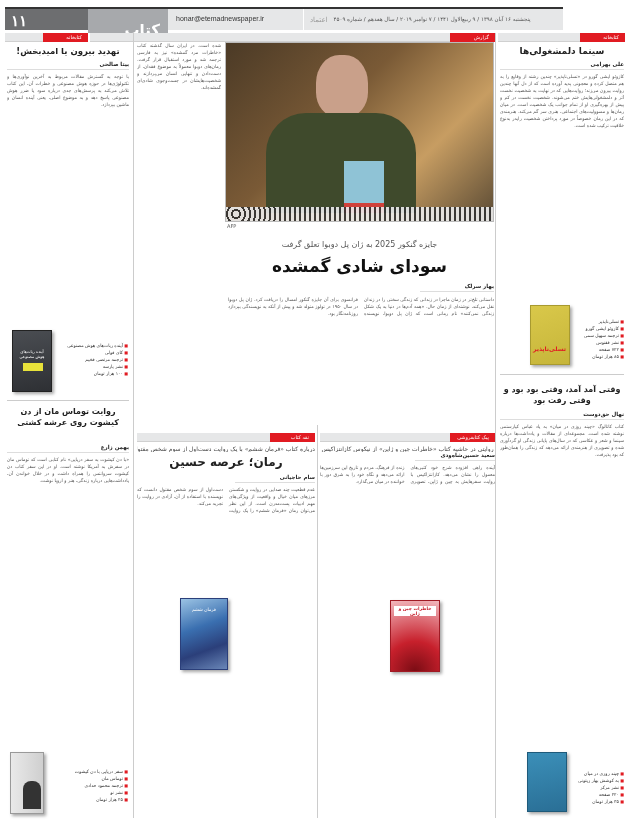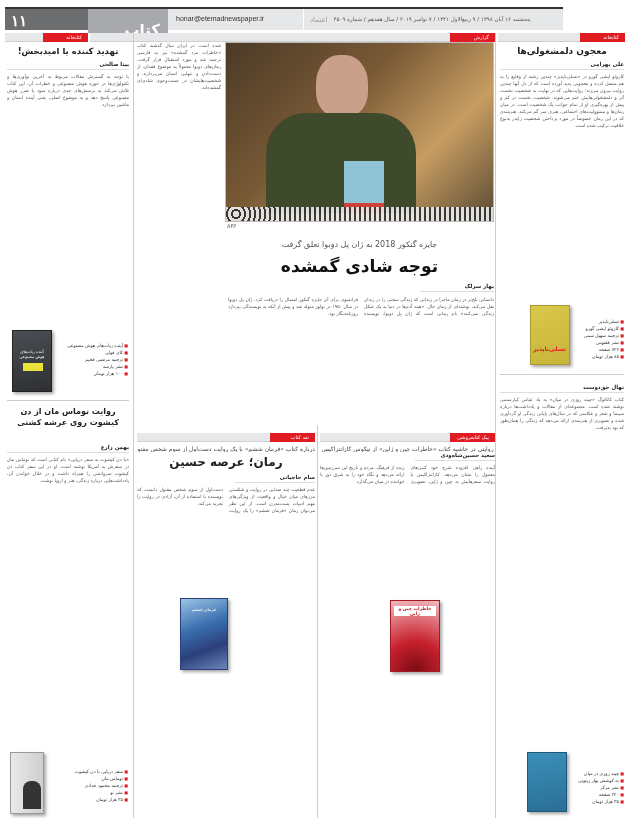--- a/index.html
+++ b/index.html
@@ -49,66 +49,67 @@
 </div>
 <div class="bar" style="left:5px;top:33px;width:83px;right:auto">
   <div class="tag">کتابخانه</div>
 </div>
 
 <div class="vr" style="left:495px;top:33px;height:785px"></div>
 <div class="vr" style="left:133px;top:33px;height:785px"></div>
 <div class="vr" style="left:317px;top:425px;height:393px"></div>
 
 <div class="col" style="left:500px;top:46px;width:124px">
-  <div class="ttl" style="font-size:9px;margin-bottom:5px">معجون دلمشغولی‌ها</div>
+  <div class="ttl" style="font-size:9px;margin-bottom:5px">سینما دلمشغولی‌ها</div>
   <div class="auth">علی بهرامی</div>
   <div class="body" style="height:200px;overflow:hidden">کازوئو ایشی گورو در «تسلی‌ناپذیر» چندین رشته از وقایع را به هم متصل کرده و معجونی پدید آورده است که از دل آنها چندین روایت بیرون می‌زند؛ روایت‌هایی که در نهایت به شخصیت نخست آثر و دلمشغولی‌هایش ختم می‌شوند. شخصیت نخست در کم و پیش از بهره‌گیری او از تمام جوانب یک شخصیت است. در میان رمان‌ها و مسوولیت‌های اجتماعی، هنری سر گم می‌کند. هنرمندی که در این رمان خصوصاً در مورد پرداختن شخصیت رایدر به‌نوع خلاقیت ترکیب شده است.</div>
 </div>
 <div class="book" style="left:530px;top:305px;width:40px;height:60px;background:linear-gradient(160deg,#d9c84a,#c6b53a);border:1px solid #a89a30">
   <div style="position:absolute;bottom:12px;left:3px;right:3px;font-size:6px;color:#e11b22;font-weight:bold;text-align:center">تسلی‌ناپذیر</div>
 </div>
 <ul class="info" style="left:572px;top:318px;width:52px">
   <li>تسلی‌ناپذیر</li>
   <li>کازوئو ایشی گورو</li>
   <li>ترجمه سهیل سمی</li>
   <li>نشر ققنوس</li>
   <li>۷۲۲ صفحه</li>
   <li>۸۵ هزار تومان</li>
 </ul>
 <div class="hr" style="left:500px;top:374px;width:124px"></div>
 
 <div class="col" style="left:500px;top:384px;width:124px">
+  <div class="ttl" style="font-size:8px;line-height:11px;margin-bottom:5px">وقتی آمد آمد، وقتی بود بود و وقتی رفت بود</div>
   <div class="auth">نهال حق‌دوست</div>
   <div class="body" style="height:290px;overflow:hidden">کتاب کاتالوگ «چیند روزی در میان» به یاد عباس کیارستمی نوشته شده است. مجموعه‌ای از مقالات و یادداشت‌ها درباره سینما و شعر و عکاسی که در سال‌های پایانی زندگی او گردآوری شده و تصویری از هنرمندی ارائه می‌دهد که زندگی را همان‌طور که بود پذیرفت.</div>
 </div>
 <div class="book" style="left:527px;top:752px;width:40px;height:60px;background:linear-gradient(170deg,#3b8fb8,#2a6f96);border:1px solid #1e5a7a"></div>
 <ul class="info" style="left:570px;top:770px;width:54px">
   <li>چیند روزی در میان</li>
   <li>به کوشش بهار زیتونی</li>
   <li>نشر مرکز</li>
   <li>۲۲۰ صفحه</li>
   <li>۳۵ هزار تومان</li>
 </ul>
 
 <div class="photo" style="left:225px;top:42px;width:269px;height:180px">
   <div style="position:absolute;left:90px;top:12px;width:52px;height:62px;border-radius:45% 45% 40% 40%;background:#c9a08a"></div>
   <div style="position:absolute;left:40px;top:70px;width:150px;height:100px;border-radius:40px 40px 0 0;background:#3f4a2c"></div>
   <div style="position:absolute;left:118px;top:118px;width:40px;height:52px;background:#8fc3d6;border-bottom:10px solid #d0413a"></div>
   <div style="position:absolute;left:0;bottom:0;width:100%;height:14px;background:repeating-radial-gradient(circle at 10px 7px,#eee 0,#eee 3px,#333 3px,#333 5px);opacity:.9"></div>
 </div>
 <div class="caption-credit" style="left:227px;top:223px">AFP</div>
 
-<div class="ttl" style="position:absolute;left:225px;top:240px;width:269px;font-size:8px;font-weight:normal;color:#555">جایزه گنکور 2018 به ژان پل دوبوا تعلق گرفت</div>
-<div class="ttl" style="position:absolute;left:225px;top:256px;width:269px;font-size:17px;color:#111">توجه شادی گمشده</div>
+<div class="ttl" style="position:absolute;left:225px;top:240px;width:269px;font-size:8px;font-weight:normal;color:#555">جایزه گنکور 2025 به ژان پل دوبوا تعلق گرفت</div>
+<div class="ttl" style="position:absolute;left:225px;top:256px;width:269px;font-size:17px;color:#111">سودای شادی گمشده</div>
 <div class="auth" style="position:absolute;left:420px;top:283px;width:74px">بهار سرلک</div>
 <div class="body" style="position:absolute;left:228px;top:296px;width:266px;height:125px;overflow:hidden;column-count:2;column-gap:6px">داستانی تلخ‌تر در زمان ماجرا در زندانی که زندگی سختی را در زندان نقل می‌کند، نوشته‌ای از زمان حال. «همه آدم‌ها در دنیا به یک شکل زندگی نمی‌کنند» نام رمانی است که ژان پل دوبوا، نویسنده فرانسوی برای آن جایزه گنکور امسال را دریافت کرد. ژان پل دوبوا در سال ۱۹۵۰ در تولوز متولد شد و پیش از آنکه به نویسندگی بپردازد روزنامه‌نگار بود.</div>
 <div class="body" style="position:absolute;left:137px;top:42px;width:84px;height:378px;overflow:hidden">شده است. در ایران سال گذشته کتاب «خاطرات مرد گمشده» نیز به فارسی ترجمه شد و مورد استقبال قرار گرفت. رمان‌های دوبوا معمولاً به موضوع فقدان، از دست‌دادن و تنهایی انسان می‌پردازند و شخصیت‌هایشان در جست‌وجوی شادی‌ای گمشده‌اند.</div>
 
 <div class="col" style="left:7px;top:46px;width:122px">
-  <div class="ttl" style="font-size:8.5px;margin-bottom:5px">تهدید کننده یا امیدبخش!</div>
+  <div class="ttl" style="font-size:8.5px;margin-bottom:5px">تهدید بیرون یا امیدبخش!</div>
   <div class="auth">بیتا صالحی</div>
   <div class="body" style="height:262px;overflow:hidden">با توجه به گسترش مقالات مربوط به آخرین نوآوری‌ها و تکنولوژی‌ها در حوزه هوش مصنوعی و خطرات آن، این کتاب تلاش می‌کند به پرسش‌های جدی درباره سود یا ضرر هوش مصنوعی پاسخ دهد و به موضوع اصلی، یعنی آینده انسان و ماشین بپردازد.</div>
 </div>
 <div class="book" style="left:12px;top:330px;width:40px;height:62px;background:linear-gradient(170deg,#4a4d52,#2e3034);border:1px solid #222">
   <div style="position:absolute;top:18px;left:3px;right:3px;font-size:4px;color:#fff;text-align:center">آینده ربات‌های هوش مصنوعی</div>
   <div style="position:absolute;top:32px;left:10px;width:20px;height:8px;background:#e8e23a"></div>
 </div>
 <ul class="info" style="left:56px;top:342px;width:72px">
   <li>آینده ربات‌های هوش مصنوعی</li>
   <li>کای فولی</li>

